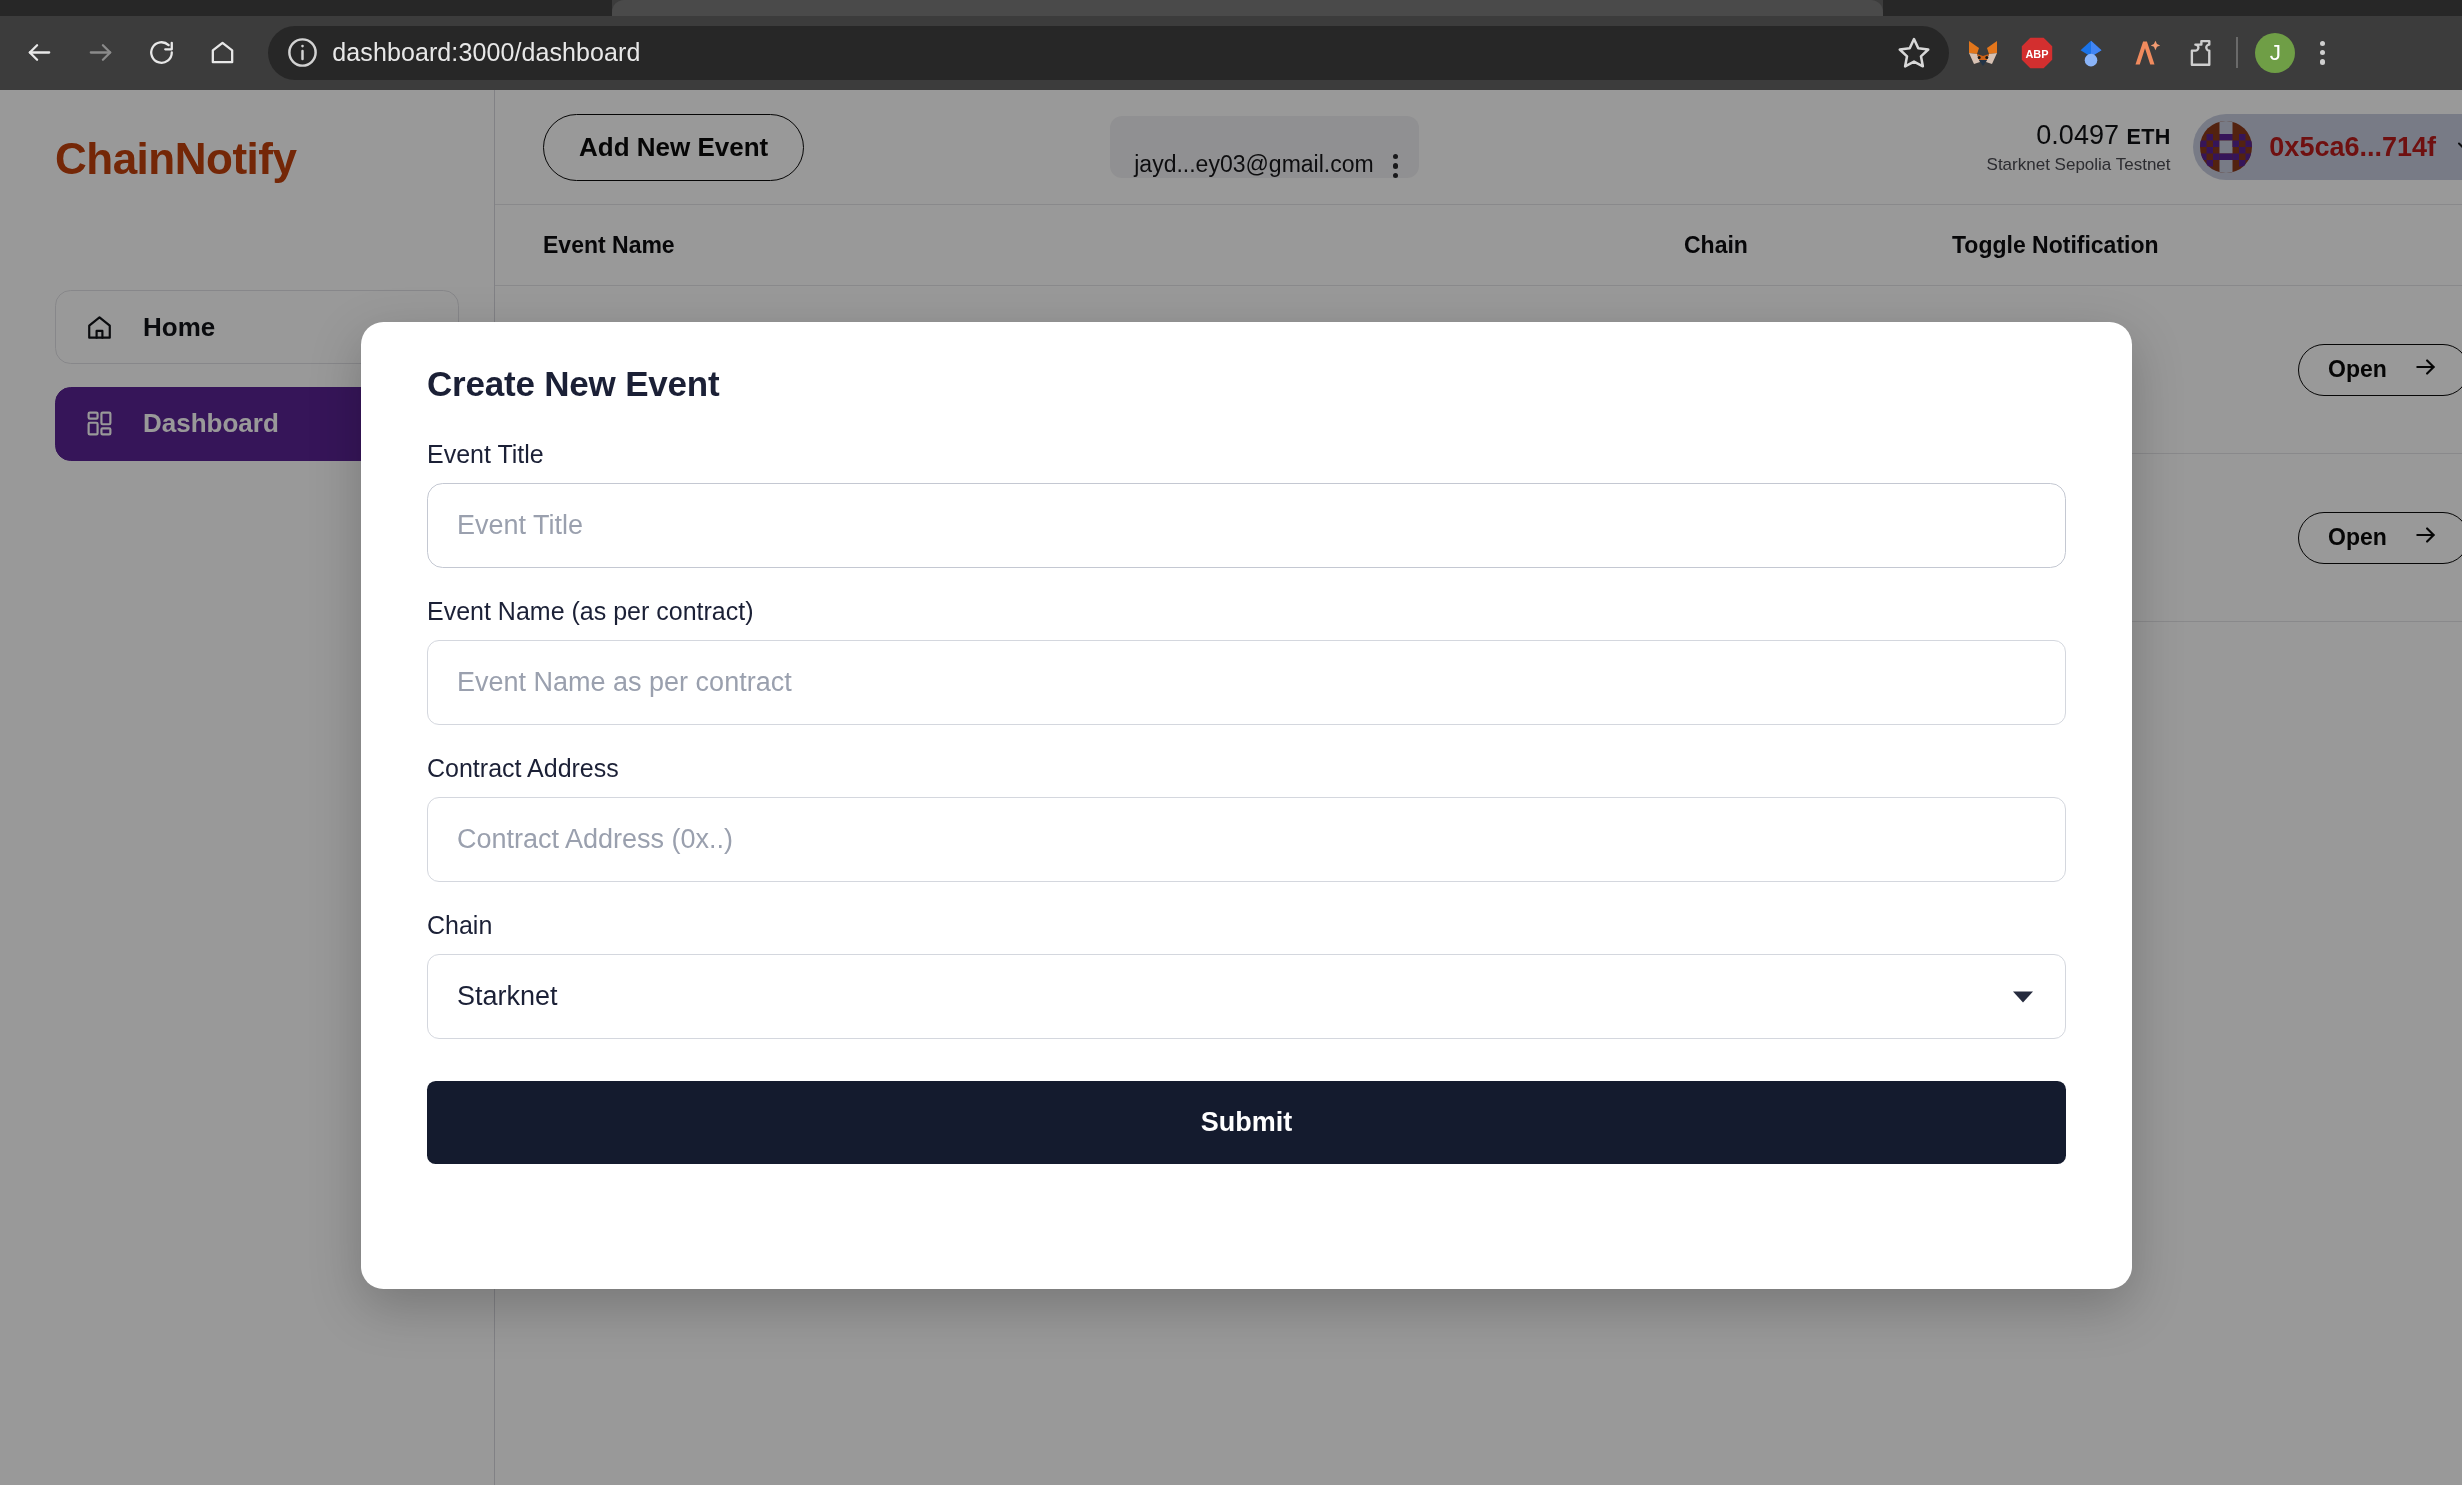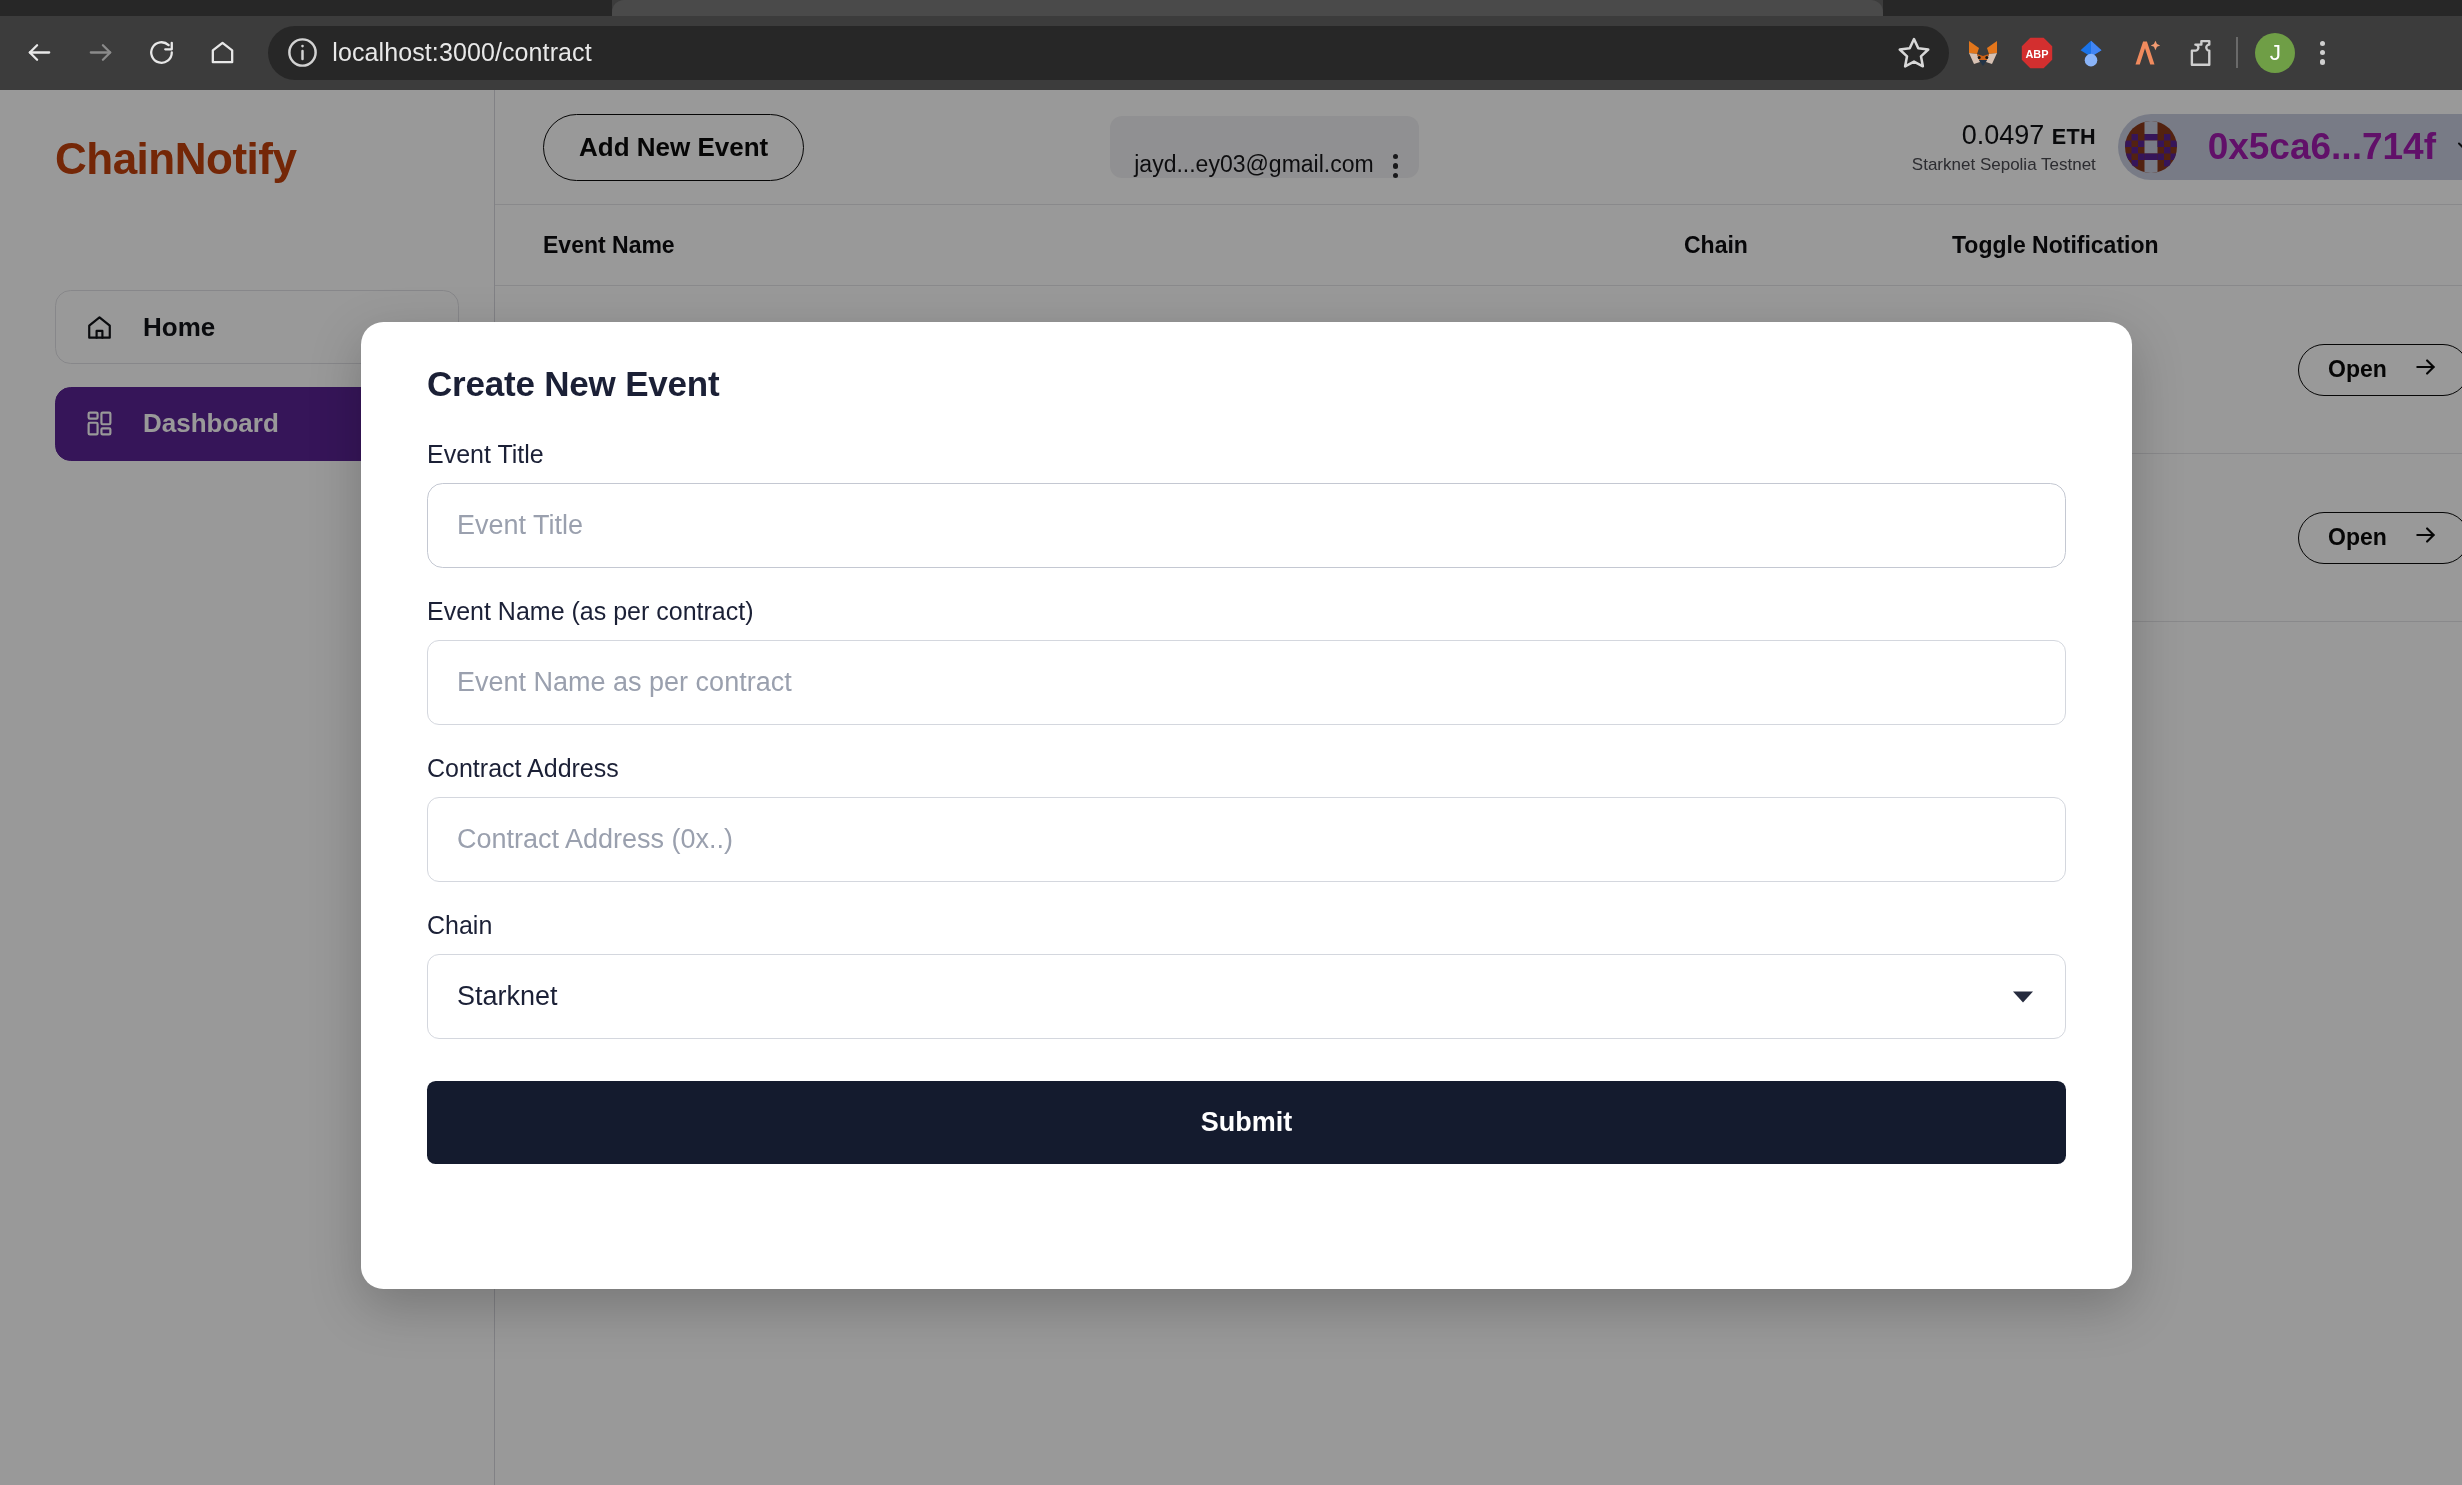--- a/index.html
+++ b/index.html
@@ -143,21 +143,21 @@
   #balance .net { font-size: 17px; color: #4b4b52; }
   #wallet-pill {
     background: #c9cee0; border-radius: 35px;
     height: 66px; padding: 0 22.5px 0 7px;
     display: flex; align-items: center; gap: 17.3px; cursor: pointer;
   }
   #blockie {
     width: 52px; height: 52px; border-radius: 50%; flex: 0 0 auto;
     overflow: hidden; display: block;
   }
-  #wallet-pill .addr { font-size: 37px; font-weight: 700; color: #a21caf; white-space: nowrap; margin-left: 13px; }
+  #wallet-pill .addr { font-size: 27px; font-weight: 700; color: #b91c1c; white-space: nowrap; }
 
   
   #table { flex: 1; padding: 0; }
   #table .thead {
     display: flex; align-items: center; height: 81px;
     border-bottom: 0.9px solid #e4e4e8;
     font-size: 23px; font-weight: 700; color: #0c0c0f;
     padding-left: 48px;
   }
   .col-name { width: 1141px; flex: 0 0 1141px; }
@@ -266,21 +266,21 @@
     </div>
 
     <div id="omnibox">
       <span class="info-circle">
         <svg width="35" height="35" viewBox="0 0 24 24" fill="none" stroke="#d2d2d2" stroke-width="1.7">
             <circle cx="12" cy="12" r="9"></circle>
             <line x1="12" y1="11" x2="12" y2="16.5" stroke-linecap="round"></line>
             <circle cx="12" cy="7.6" r="0.9" fill="#d2d2d2" stroke="none"></circle>
           </svg>
       </span>
-      <span class="url">localhost:3000/contract</span>
+      <span class="url">dashboard:3000/dashboard</span>
       <span class="star">
         <svg width="38" height="38" viewBox="0 0 24 24" fill="none" stroke="#d8d8d8" stroke-width="1.6" stroke-linejoin="round">
             <polygon points="12,3.2 14.7,9 21,9.8 16.4,14.1 17.6,20.4 12,17.4 6.4,20.4 7.6,14.1 3,9.8 9.3,9"></polygon>
           </svg>
       </span>
     </div>
 
     <div class="ext-tray">
       <div class="ext">
         <svg width="40" height="40" viewBox="0 0 40 40">

